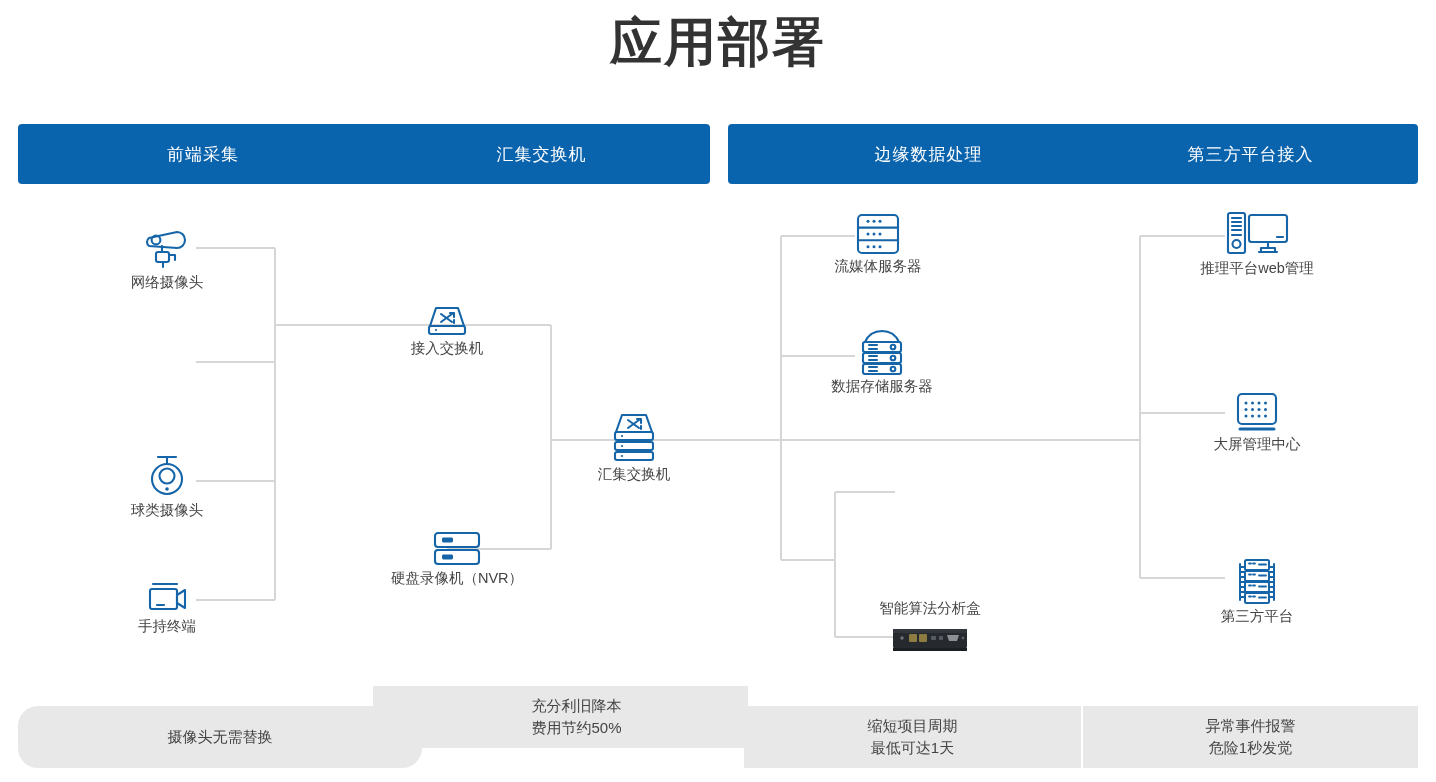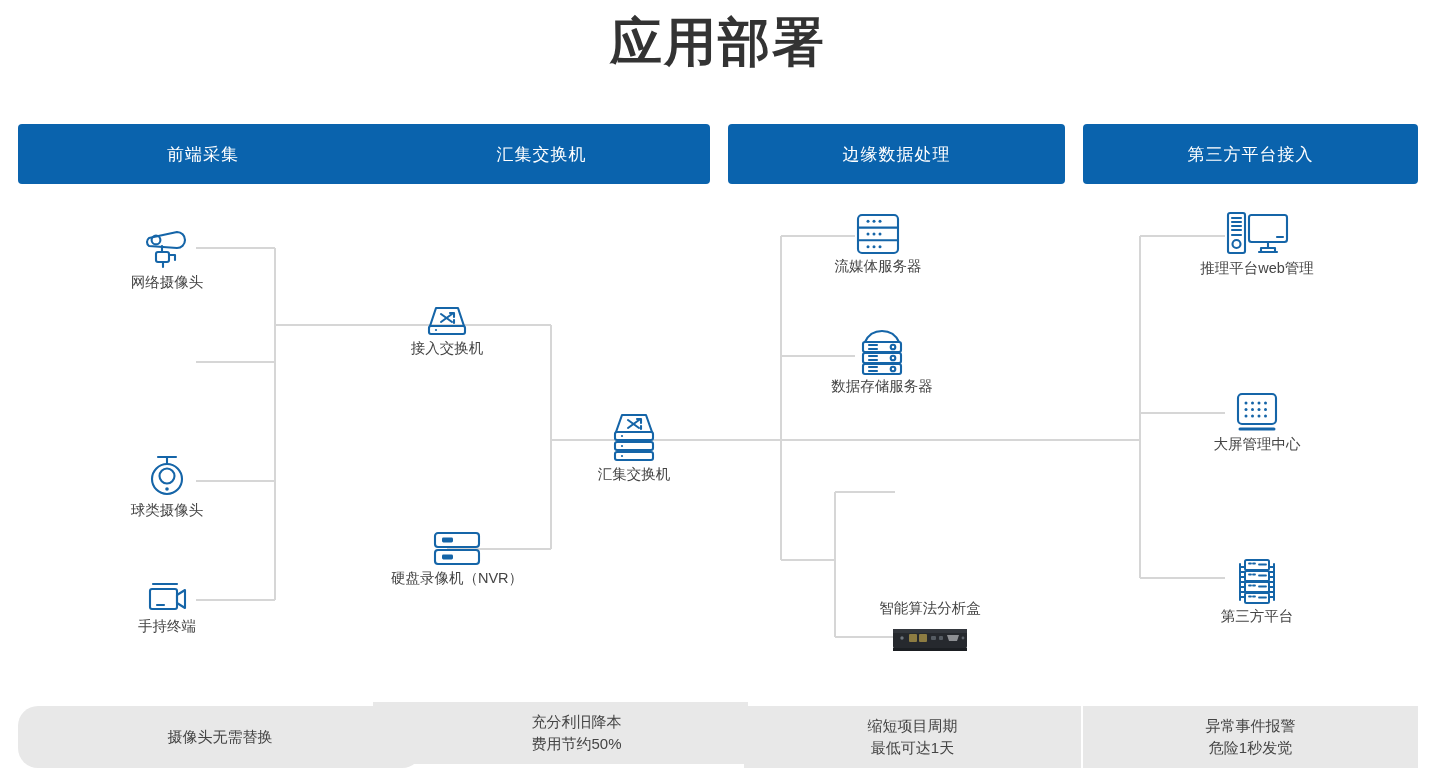--- a/index.html
+++ b/index.html
@@ -19,41 +19,41 @@
 
   
   .headers{position:absolute;left:18px;top:124px;width:1400px;height:60px;}
   .hdr{
     position:absolute;top:0;height:60px;border-radius:4px;
     background:#0a63ad;color:#fff;font-size:17px;
     display:flex;align-items:center;justify-content:center;letter-spacing:1px;
   }
   .hdr.c0{left:0px;width:370px;}
   .hdr.c1{left:355px;width:337px;}
-  .hdr.c2{left:710px;width:337px;}
+  .hdr.c2{left:710px;width:337px;padding-left:32px;}
   .hdr.c3{left:1065px;width:335px;}
 
   
   .wires{position:absolute;left:0;top:0;width:1436px;height:782px;pointer-events:none;}
 
   
   .node{position:absolute;text-align:center;}
   .node .cap{
     font-size:14.5px;color:#444;white-space:nowrap;line-height:1.2;
   }
   .node .ico{display:flex;align-items:center;justify-content:center;}
 
   
   .foot{
     position:absolute;background:#e8e8e8;height:62px;
     display:flex;flex-direction:column;align-items:center;justify-content:center;
     color:#444;font-size:15px;line-height:1.45;
   }
   .foot.c0{left:18px;top:706px;width:404px;border-radius:20px;}
-  .foot.c1{left:373px;top:702px;width:343px;padding-left:32px;}
+  .foot.c1{left:373px;top:686px;width:343px;padding-left:32px;}
   .foot.c2{left:744px;top:706px;width:337px;}
   .foot.c3{left:1083px;top:706px;width:335px;}
   .foot span{display:block;}
 
   
   .photo{display:block;}
 </style>
 </head>
 <body>
 

